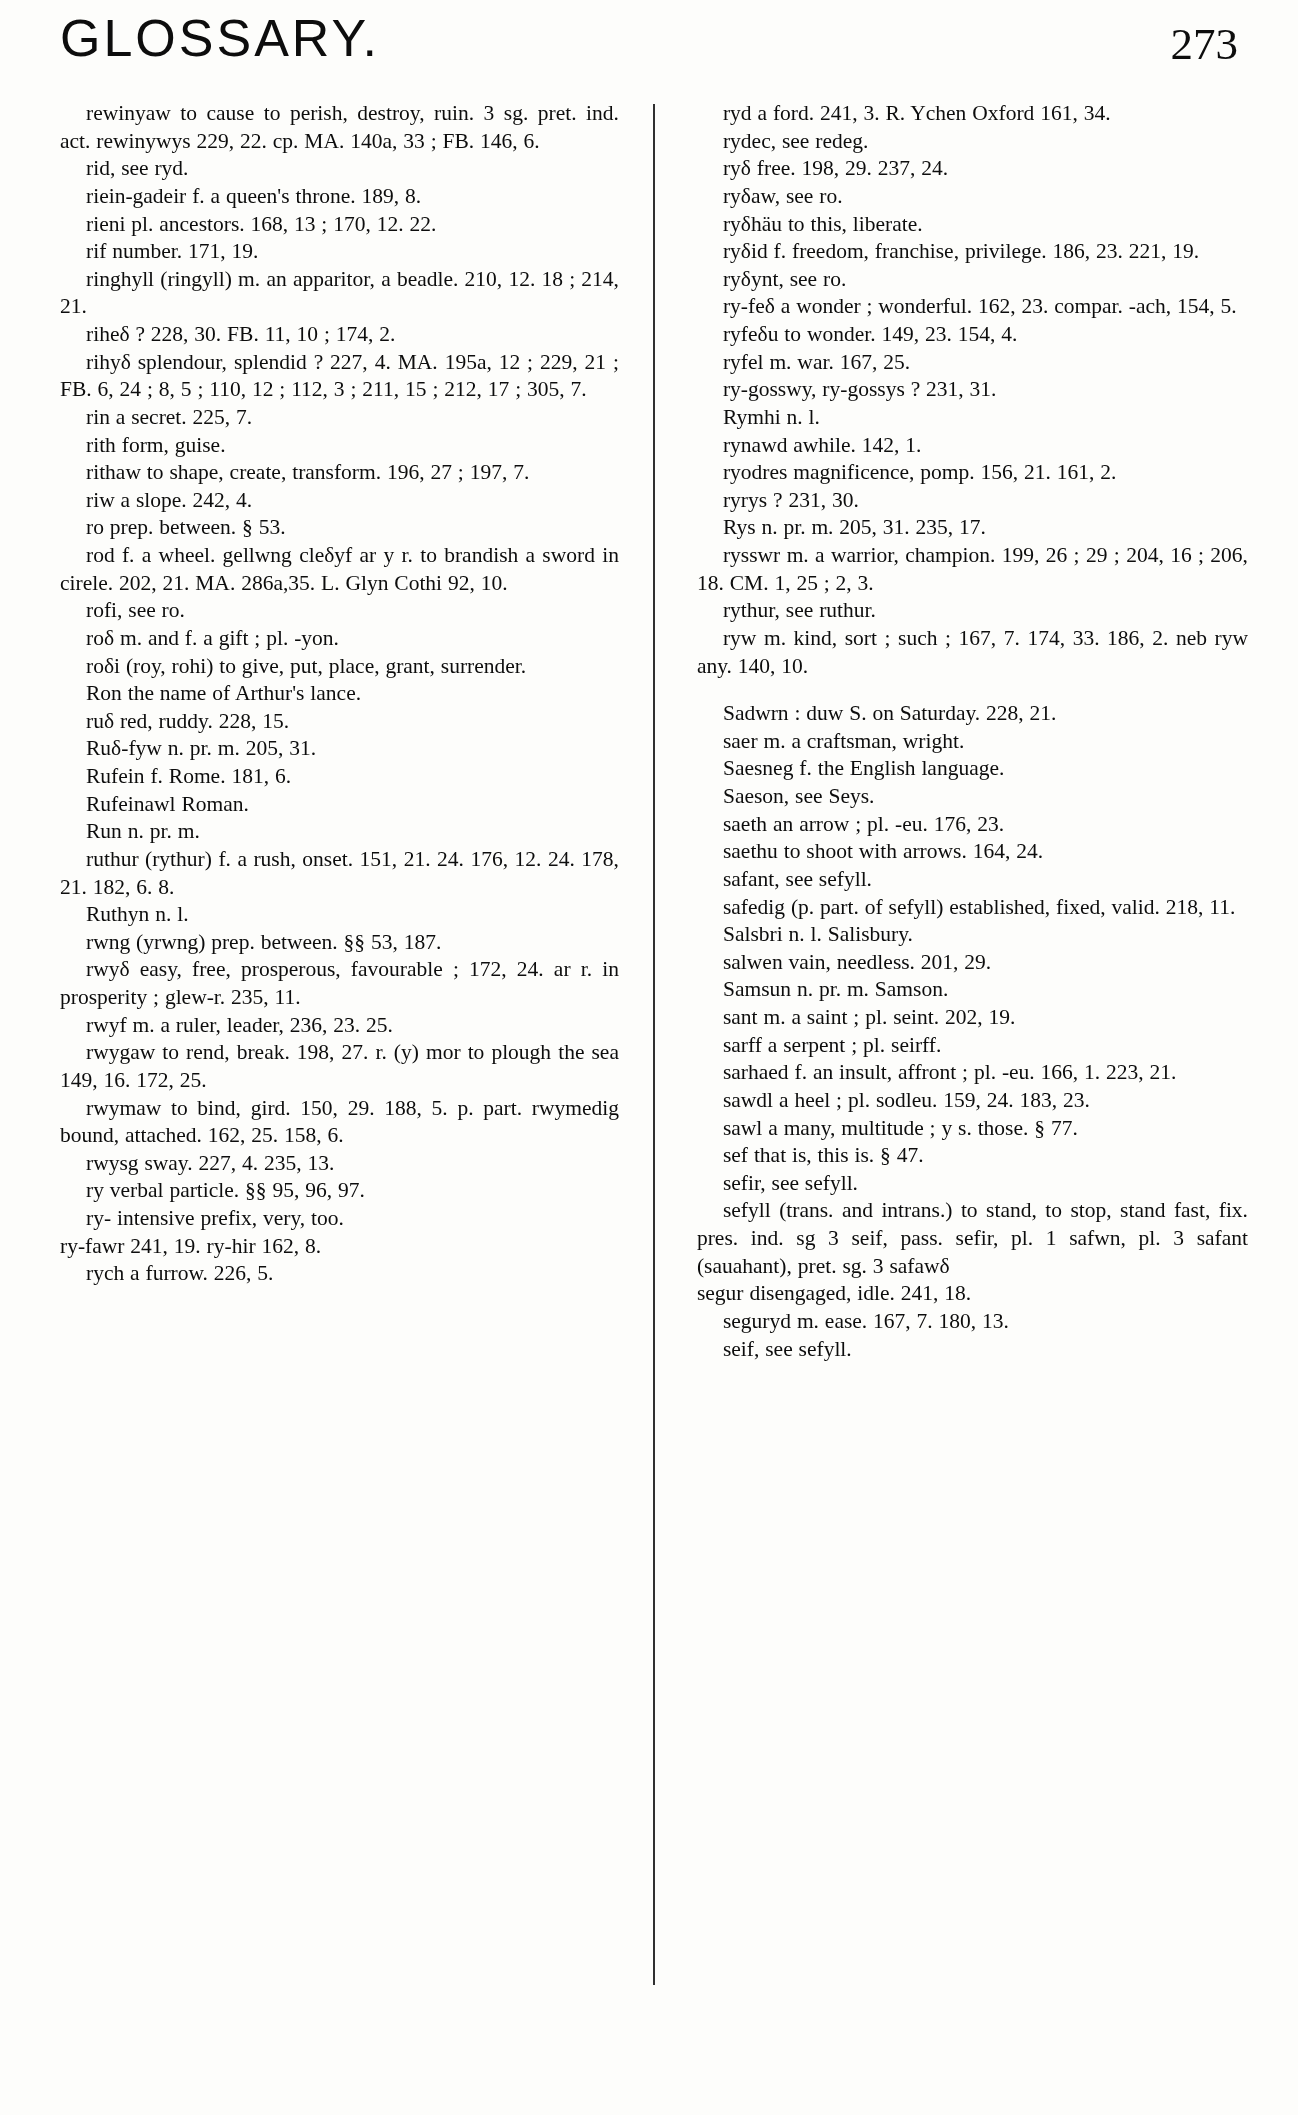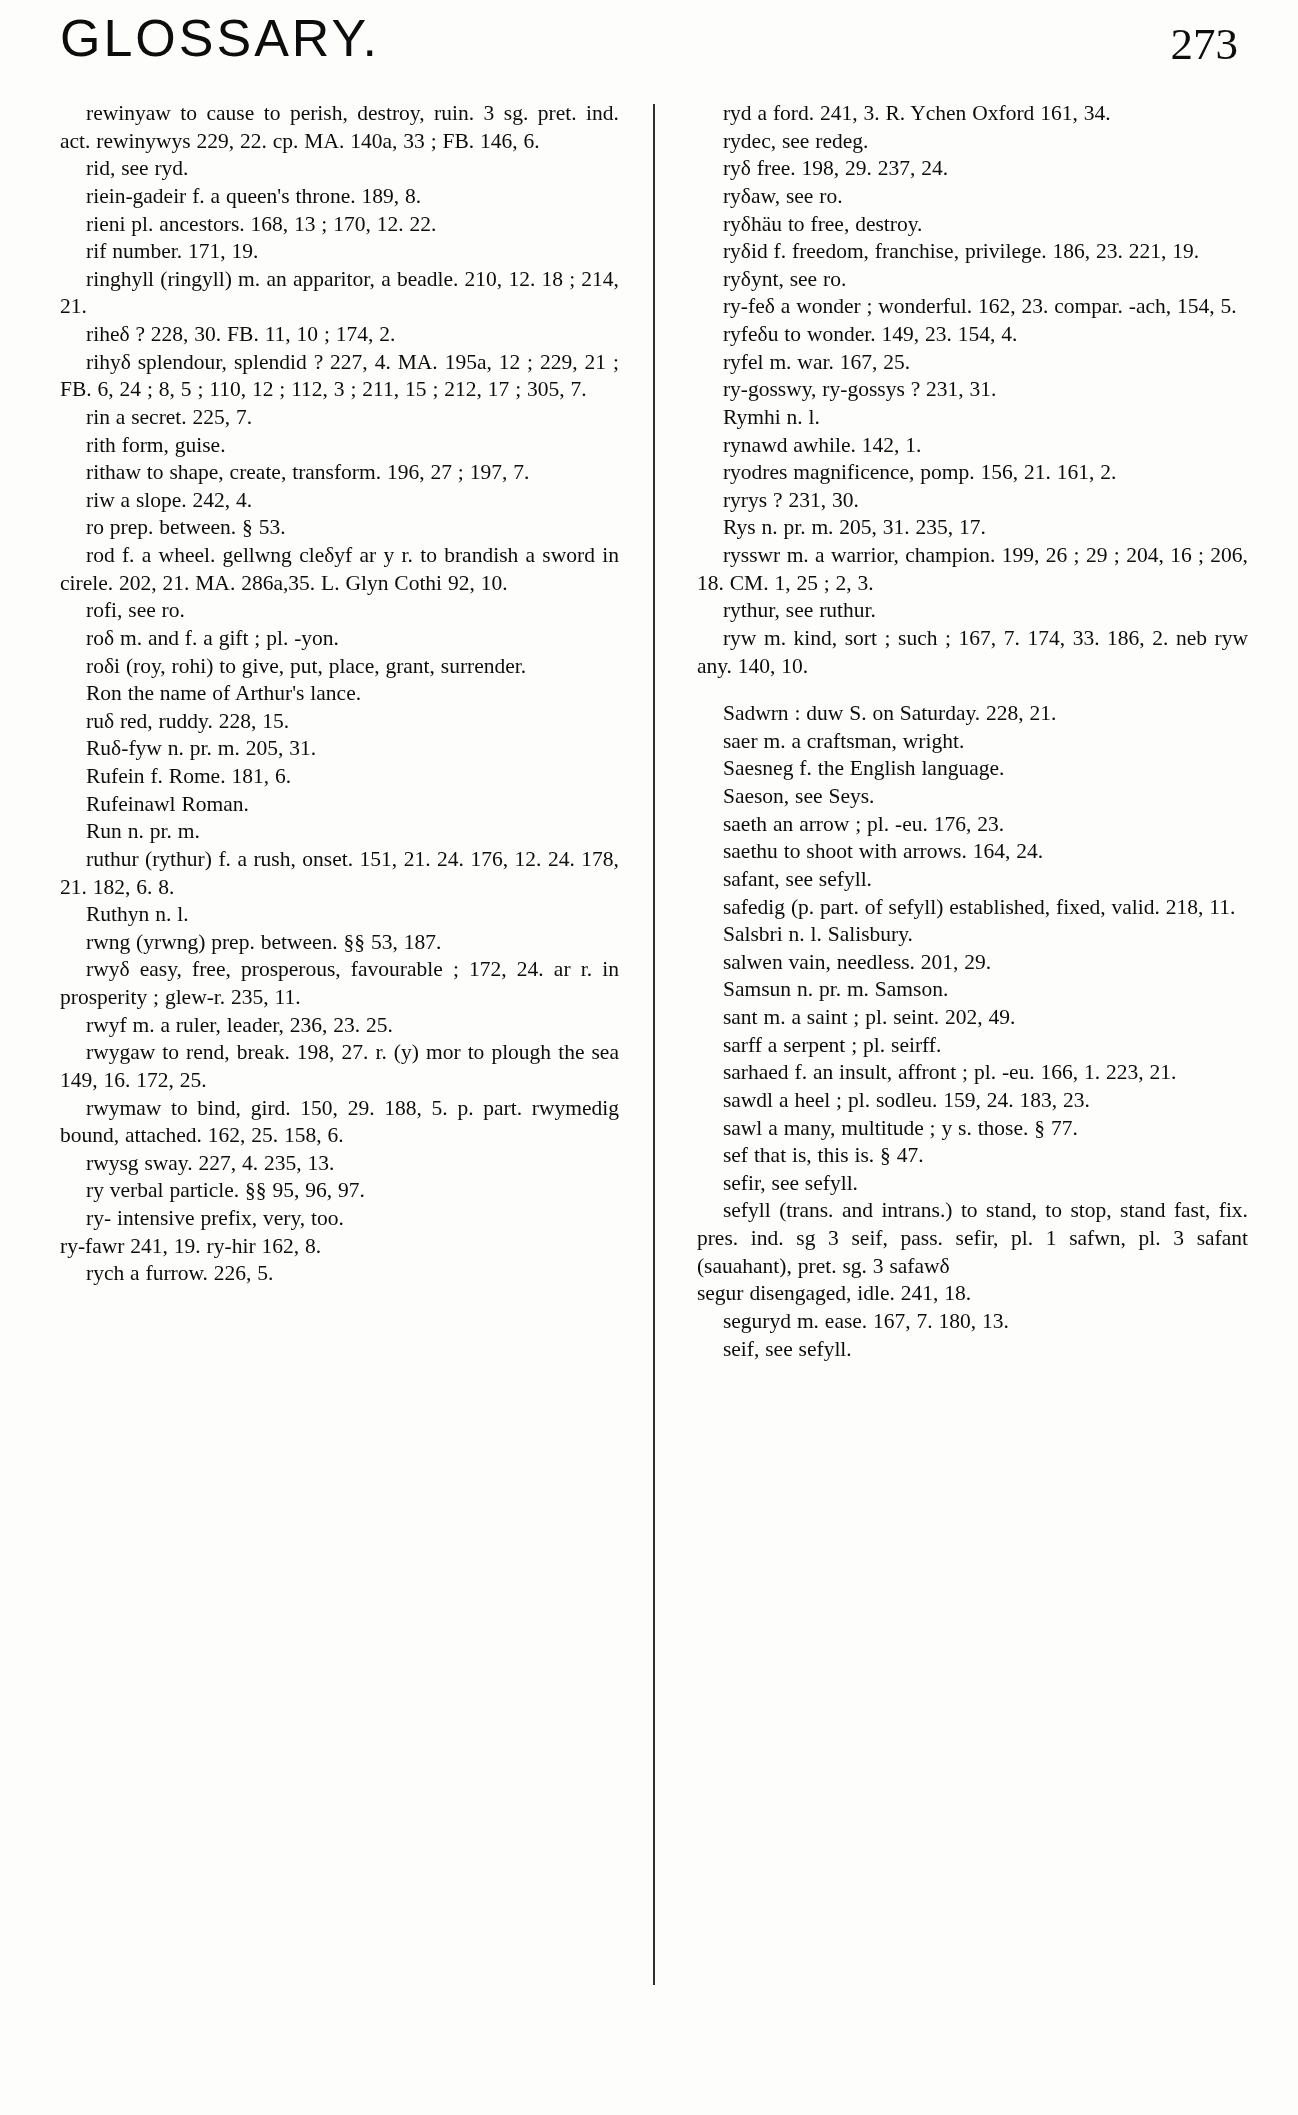--- a/index.html
+++ b/index.html
@@ -121,21 +121,21 @@
       <p class="entry">rych a furrow. 226, 5.</p>
     </div>
 
     <div class="divider"></div>
 
     <div class="col right">
       <p class="entry">ryd a ford.   241, 3.    R. Ychen Oxford 161, 34.</p>
       <p class="entry">rydec, see redeg.</p>
       <p class="entry">ryδ free.  198, 29.  237, 24.</p>
       <p class="entry">ryδaw, see ro.</p>
-      <p class="entry">ryδhäu to free, destroy.</p>
+      <p class="entry">ryδhäu to this, liberate.</p>
       <p class="entry">ryδid f. freedom, franchise, privilege. 186, 23.  221, 19.</p>
       <p class="entry">ryδynt, see ro.</p>
       <p class="entry">ry-feδ a wonder ; wonderful. 162, 23.  compar. -ach, 154, 5.</p>
       <p class="entry">ryfeδu to wonder.  149, 23.  154, 4.</p>
       <p class="entry">ryfel m. war.  167, 25.</p>
       <p class="entry">ry-gosswy, ry-gossys ?  231, 31.</p>
       <p class="entry">Rymhi n. l.</p>
       <p class="entry">rynawd awhile.  142, 1.</p>
       <p class="entry">ryodres magnificence, pomp.  156, 21.  161, 2.</p>
       <p class="entry">ryrys ?  231, 30.</p>
@@ -148,21 +148,21 @@
       <p class="entry">saer m. a craftsman, wright.</p>
       <p class="entry">Saesneg f. the English language.</p>
       <p class="entry">Saeson, see Seys.</p>
       <p class="entry">saeth an arrow ; pl. -eu.   176, 23.</p>
       <p class="entry">saethu to shoot with arrows.  164, 24.</p>
       <p class="entry">safant, see sefyll.</p>
       <p class="entry">safedig (p. part. of sefyll) established, fixed, valid.  218, 11.</p>
       <p class="entry">Salsbri n. l. Salisbury.</p>
       <p class="entry">salwen vain, needless.  201, 29.</p>
       <p class="entry">Samsun n. pr. m. Samson.</p>
-      <p class="entry">sant m. a saint ; pl. seint.  202, 49.</p>
+      <p class="entry">sant m. a saint ; pl. seint.  202, 19.</p>
       <p class="entry">sarff a serpent ;  pl. seirff.</p>
       <p class="entry">sarhaed f. an insult, affront ; pl. -eu.   166, 1.  223, 21.</p>
       <p class="entry">sawdl a heel ;  pl. sodleu.  159, 24. 183, 23.</p>
       <p class="entry">sawl a many, multitude ; y s. those. § 77.</p>
       <p class="entry">sef that is, this is.   § 47.</p>
       <p class="entry">sefir, see sefyll.</p>
       <p class="entry">sefyll (trans. and intrans.) to stand, to stop, stand fast, fix.  pres. ind. sg 3 seif, pass. sefir, pl. 1 safwn, pl. 3 safant (sauahant), pret. sg. 3 safawδ</p>
       <p class="entry noindent">segur disengaged, idle.  241, 18.</p>
       <p class="entry">seguryd m. ease.  167, 7.  180, 13.</p>
       <p class="entry">seif, see sefyll.</p>

